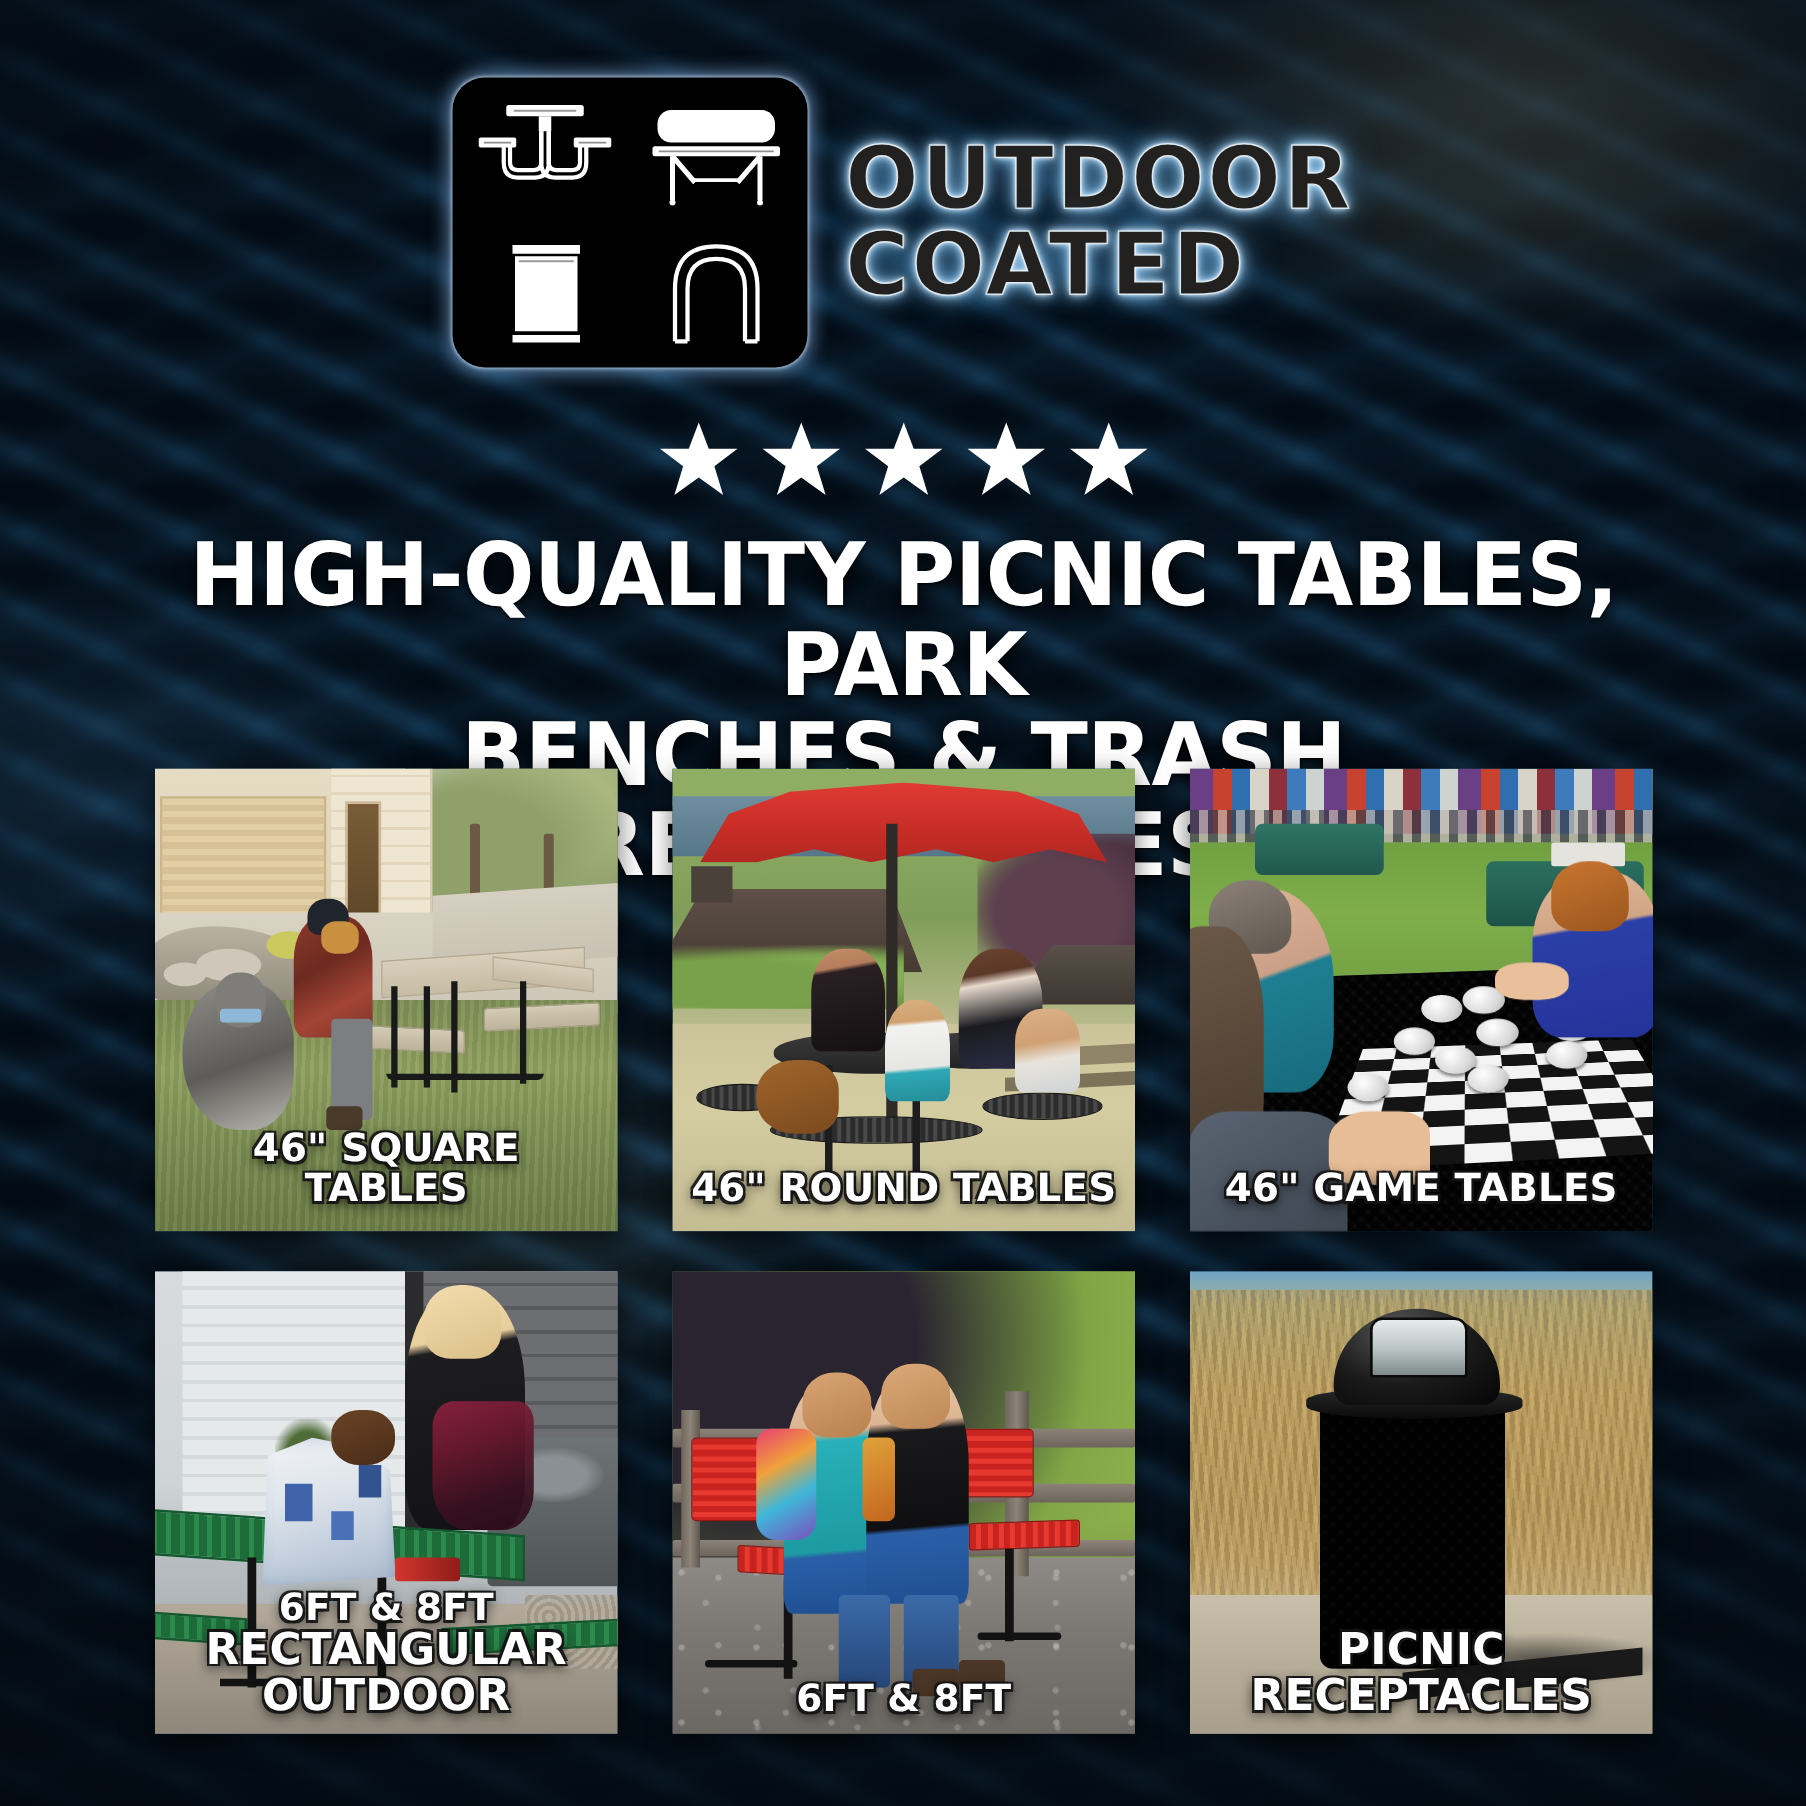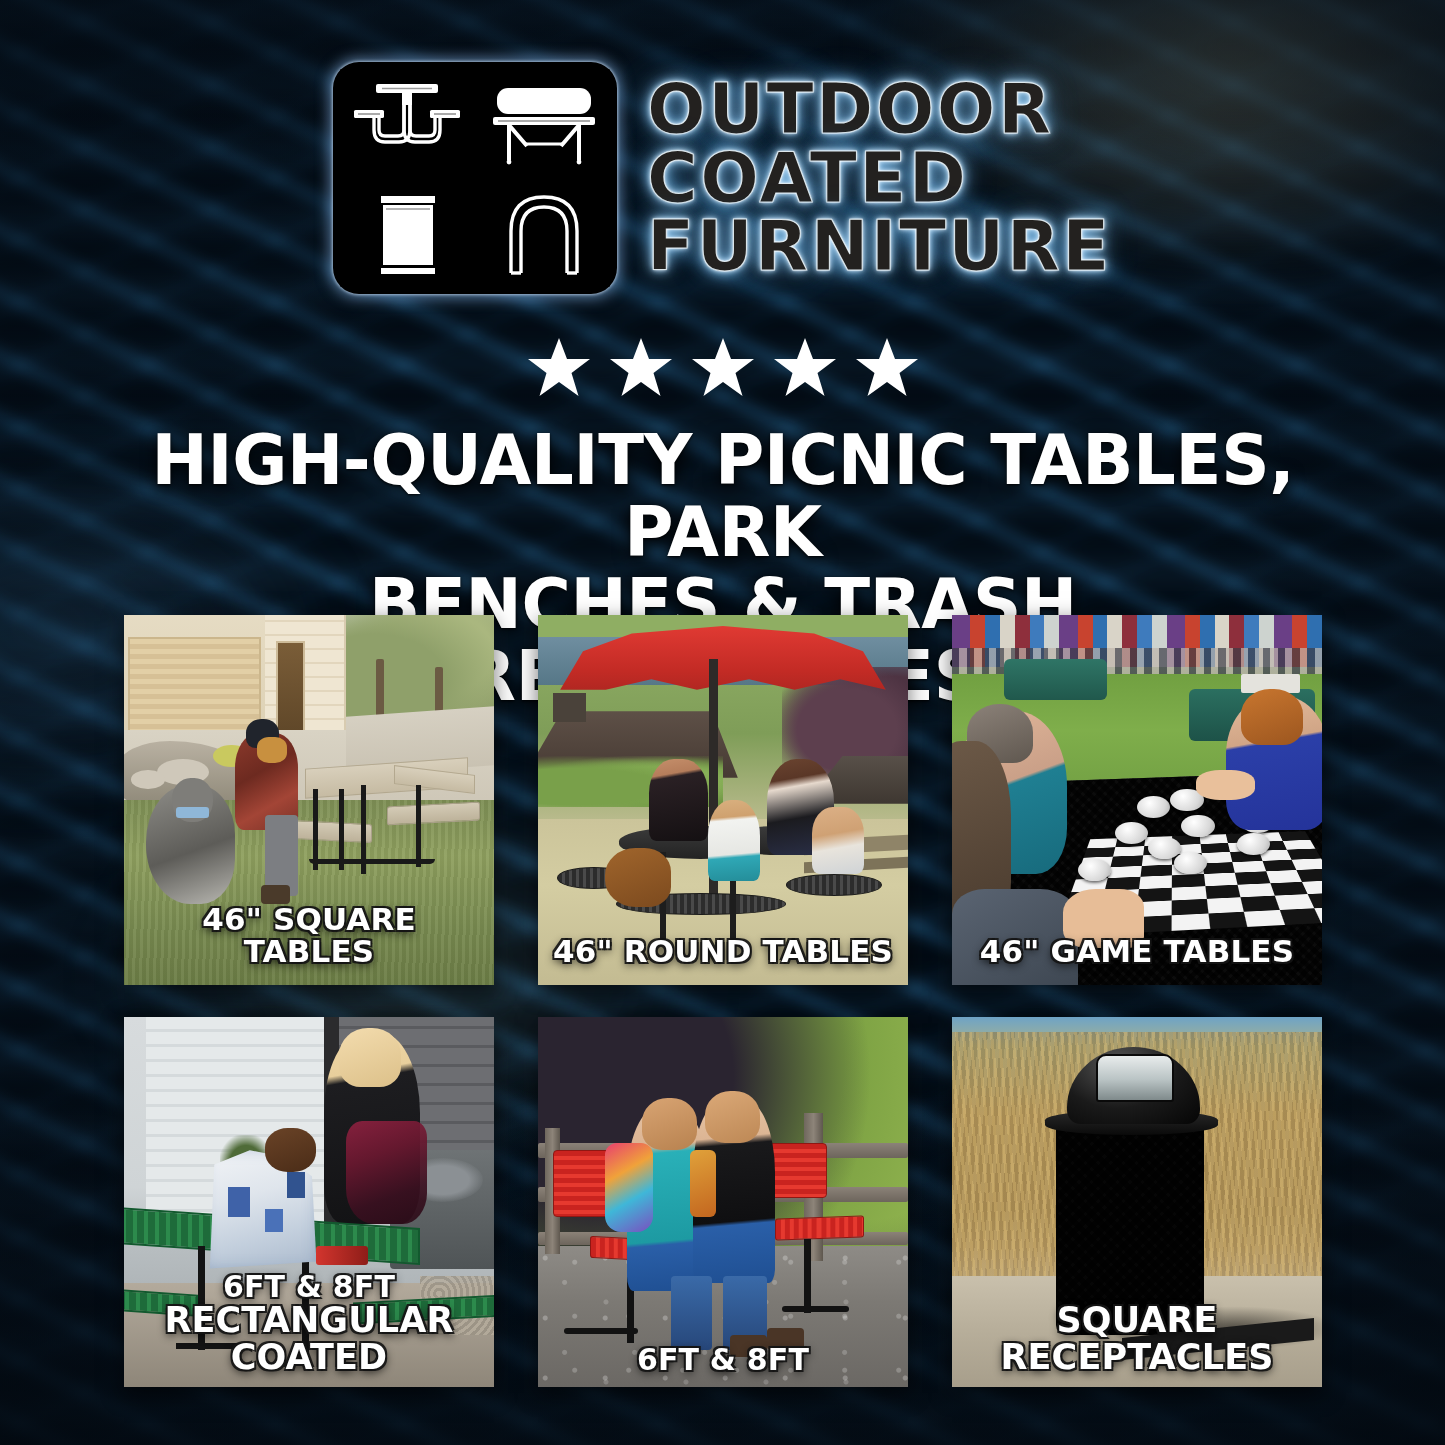--- a/index.html
+++ b/index.html
@@ -363,21 +363,20 @@
               </g>
             </svg>
           </div>
 
         </div>
       </div>
 
       <div class="wordmark">
         <span class="line l2">OUTDOOR</span>
         <span class="line l1">COATED</span>
-        <span class="line l3">FURNITURE</span>
       </div>
     </div>
 
     <div class="stars">
       <svg class="star" viewBox="0 0 64 62">
           <polygon points="32,2 40,23 63,23 44.5,37 51.5,60 32,46 12.5,60 19.5,37 1,23 24,23" fill="#fff"></polygon>
         </svg>
       <svg class="star" viewBox="0 0 64 62">
           <polygon points="32,2 40,23 63,23 44.5,37 51.5,60 32,46 12.5,60 19.5,37 1,23 24,23" fill="#fff"></polygon>
         </svg>
@@ -603,21 +602,21 @@
         <div class="t4-bag abs" style="left:22%;top:36%;width:30%;height:32%;
              clip-path:polygon(8% 12%, 40% 0%, 72% 6%, 96% 22%, 100% 94%, 4% 100%);"></div>
         <div class="abs" style="left:28%;top:46%;width:6%;height:8%;background:#3f62a8;"></div>
         <div class="abs" style="left:38%;top:52%;width:5%;height:6%;background:#4a71b8;"></div>
         <div class="abs" style="left:44%;top:42%;width:5%;height:7%;background:#31538f;"></div>
         <div class="abs" style="left:38%;top:30%;width:14%;height:12%;background:linear-gradient(160deg,#6a4327,#4a2c17);border-radius:44%;"></div>
         <div class="abs" style="left:52%;top:62%;width:14%;height:5%;background:linear-gradient(90deg,#d3352e,#8e1d18);border-radius:3px;"></div>
       </div>
       <div class="caption two-line">
         <span>6FT &amp; 8FT</span>
-        <span class="c2">RECTANGULAR COATED</span>
+        <span class="c2">RECTANGULAR OUTDOOR</span>
       </div>
     </div>
 
     <div class="tile">
       <div class="photo">
         <div class="abs t5-foliage"></div>
         <div class="abs t5-gravel"></div>
         <div class="abs t5-graveltex"></div>
 
         <div class="abs t5-rail" style="left:0;top:34%;width:100%;height:4%;"></div>
@@ -657,18 +656,18 @@
         <div class="abs t6-grass"></div>
         <div class="abs t6-walk"></div>
         <div class="abs t6-shadow" style="left:48%;top:78%;width:56%;height:12%;"></div>
         <div class="abs t6-can" style="left:28%;top:28%;width:40%;height:58%;"></div>
         <div class="abs t6-rim" style="left:25%;top:25%;width:47%;height:7%;"></div>
         <div class="abs t6-dome" style="left:31%;top:8%;width:36%;height:21%;"></div>
         <div class="abs t6-slot" style="left:39%;top:10%;width:21%;height:13%;"></div>
         <div class="abs" style="left:46%;top:84%;width:52%;height:6%;background:#1a1a1a;transform:skewY(-6deg);"></div>
       </div>
       <div class="caption two-line">
-        <span class="c2">SQUARE RECEPTACLES</span>
+        <span class="c2">PICNIC RECEPTACLES</span>
       </div>
     </div>
 
   </div>
 </div>
 
 </body></html>

